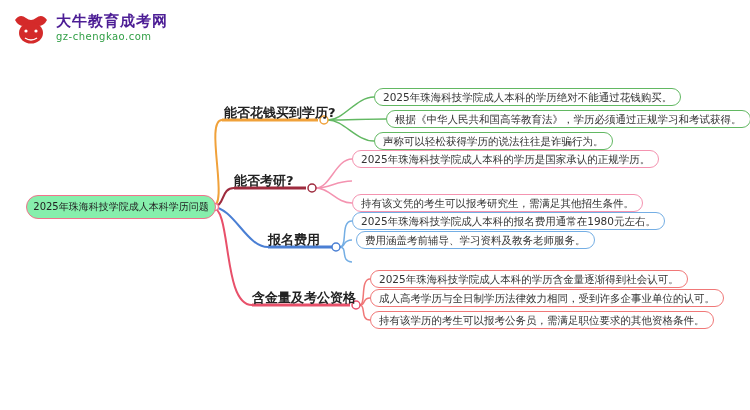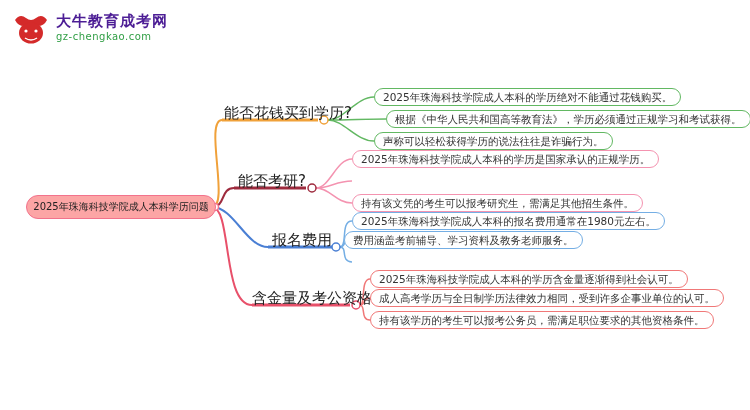--- a/index.html
+++ b/index.html
@@ -37,39 +37,40 @@
   
   svg.links {
     position:absolute; left:0; top:0;
     pointer-events:none;
   }
   
   .central {
     position:absolute;
     left:26px; top:195px;
     width:186px;
-    background:#fca5a5;
+    background:#86efac;
     border:1.5px solid #f2728c;
     border-radius:14px;
     font-size:10px;
     line-height:14px;
     padding:4px 1px;
     text-align:center;
     color:#222;
     white-space:nowrap;
     z-index:2;
   }
   
   .branch-label {
     position:absolute;
-    font-size:15px;
+    font-size:13px;
     color:#222;
-    text-align:right;
+    text-align:left;
     white-space:nowrap;
     z-index:2;
+    font-weight:bold;
   }
   .bl0 { left:224px; top:104px; width:96px; }
   .bl1 { left:234px; top:172px; width:72px; }
   .bl2 { left:268px; top:231px; width:64px; }
   .bl3 { left:252px; top:289px; width:98px; }
   
   .leaf {
     position:absolute;
     background:#fff;
     border:1px solid #999;
@@ -150,19 +151,19 @@
   <div class="branch-label bl3">含金量及考公资格</div>
 
   <div class="leaf c0" style="left:374px; top:88px;">2025年珠海科技学院成人本科的学历绝对不能通过花钱购买。</div>
   <div class="leaf c0" style="left:386px; top:110px;">根据《中华人民共和国高等教育法》，学历必须通过正规学习和考试获得。</div>
   <div class="leaf c0" style="left:374px; top:132px;">声称可以轻松获得学历的说法往往是诈骗行为。</div>
 
   <div class="leaf c1" style="left:352px; top:150px;">2025年珠海科技学院成人本科的学历是国家承认的正规学历。</div>
   <div class="leaf c1" style="left:352px; top:194px;">持有该文凭的考生可以报考研究生，需满足其他招生条件。</div>
 
   <div class="leaf c2" style="left:352px; top:212px;">2025年珠海科技学院成人本科的报名费用通常在1980元左右。</div>
-  <div class="leaf c2" style="left:344px; top:231px;">费用涵盖考前辅导、学习资料及教务老师服务。</div>
+  <div class="leaf c2" style="left:356px; top:231px;">费用涵盖考前辅导、学习资料及教务老师服务。</div>
 
   <div class="leaf c3" style="left:370px; top:270px;">2025年珠海科技学院成人本科的学历含金量逐渐得到社会认可。</div>
   <div class="leaf c3" style="left:370px; top:289px;">成人高考学历与全日制学历法律效力相同，受到许多企事业单位的认可。</div>
   <div class="leaf c3" style="left:370px; top:311px;">持有该学历的考生可以报考公务员，需满足职位要求的其他资格条件。</div>
 
 </div>
 
 </body></html>

